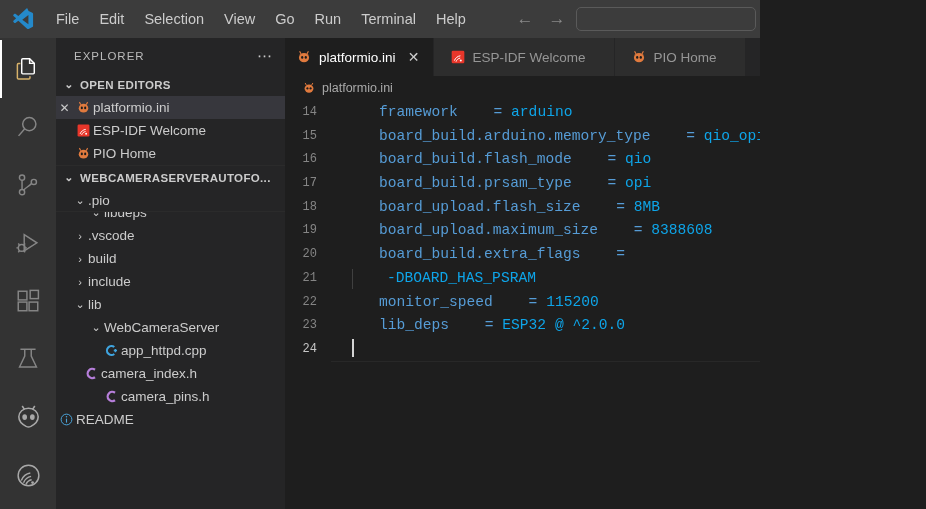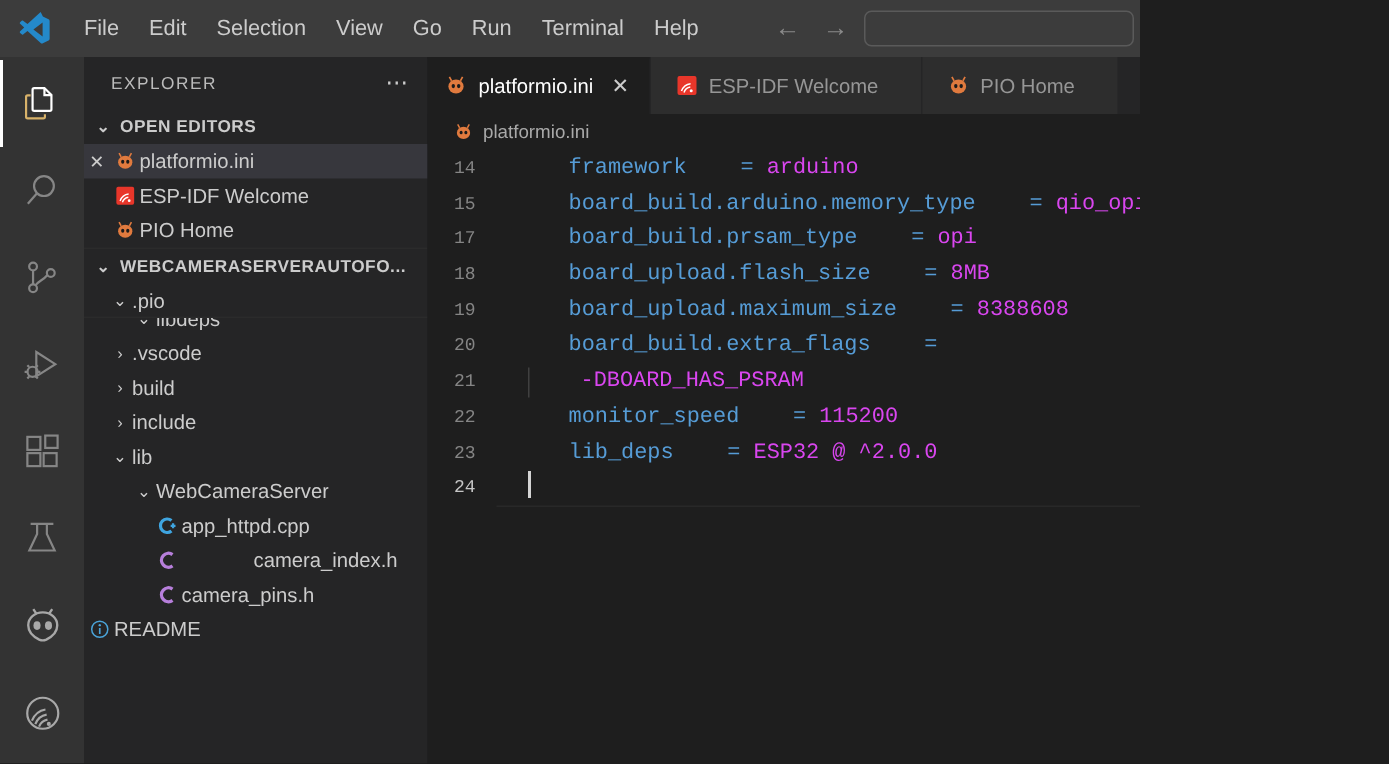--- a/index.html
+++ b/index.html
@@ -111,21 +111,21 @@
     padding-top: 1px;
   }
   .code-line { display: flex; height: 23.7px; align-items: center; white-space: pre; }
   .gutter {
     width: 46px; flex: 0 0 46px; text-align: right; padding-right: 14px;
     color: #858585; font-size: 12px;
   }
   .code-line.current .gutter { color: #c6c6c6; }
   .src { position: relative; padding-left: 21px; }
   .k { color: #569cd6; margin-left: 27px; }
-  .v { color: #d946ef; }
+  .v { color: #0ea5e9; }
   .cursor {
     display: inline-block; width: 1.5px; height: 18px; background: #d4d4d4;
     vertical-align: middle; position: relative; top: -1px;
   }
   .indent-guide {
     position: absolute; left: 21px; top: 2px; width: 1px; height: 20px; background: #404040;
   }
   .line-underline { position: absolute; left: 46px; right: 0; bottom: 0; height: 1px; background: #282828; }
 
   .icon-svg { display: block; }
@@ -342,21 +342,21 @@
           <div class="row" style="padding-left:45px;">
             <span class="ico">
               <svg class="icon-svg" width="15" height="15" viewBox="0 0 24 24">
                 <path d="M16.5 6.4 A7.2 7.2 0 1 0 16.5 17.6" fill="none" stroke="#3fa5e0" stroke-width="3.4"></path>
                 <path d="M18.2 9.4 V14.6 M15.6 12 H20.8" stroke="#3fa5e0" stroke-width="2.4"></path>
               </svg>
             </span>
             <span class="label">app_httpd.cpp</span>
           </div>
 
-          <div class="row" style="padding-left:45px;gap:48px;">
+          <div class="row" style="padding-left:25px;">
             <span class="ico">
               <svg class="icon-svg" width="15" height="15" viewBox="0 0 24 24">
                 <path d="M17.6 6 A7.4 7.4 0 1 0 17.6 18" fill="none" stroke="#b77fdb" stroke-width="3.6"></path>
               </svg>
             </span>
             <span class="label">camera_index.h</span>
           </div>
 
           <div class="row" style="padding-left:45px;">
             <span class="ico">
@@ -441,20 +441,24 @@
         <div class="code-line">
           <span class="gutter">14</span>
           <span class="src"><span class="k">framework</span><span class="k"> = </span><span class="v">arduino</span></span>
         </div>
 
         <div class="code-line">
           <span class="gutter">15</span>
           <span class="src"><span class="k">board_build.arduino.memory_type</span><span class="k"> = </span><span class="v">qio_opi</span></span>
         </div>
 
+        <div class="code-line">
+          <span class="gutter">16</span>
+          <span class="src"><span class="k">board_build.flash_mode</span><span class="k"> = </span><span class="v">qio</span></span>
+        </div>
 
         <div class="code-line">
           <span class="gutter">17</span>
           <span class="src"><span class="k">board_build.prsam_type</span><span class="k"> = </span><span class="v">opi</span></span>
         </div>
 
         <div class="code-line">
           <span class="gutter">18</span>
           <span class="src"><span class="k">board_upload.flash_size</span><span class="k"> = </span><span class="v">8MB</span></span>
         </div>

